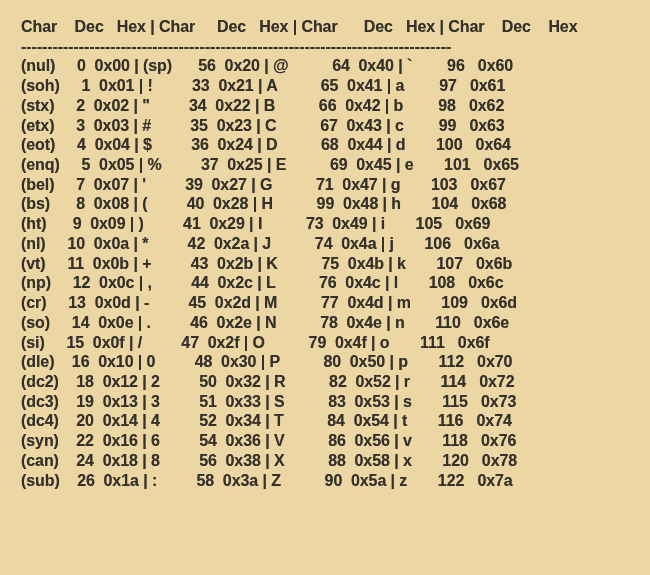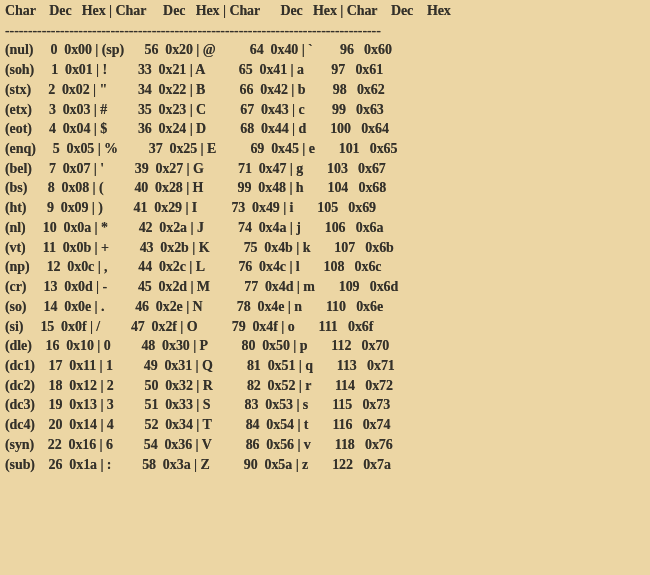--- a/index.html
+++ b/index.html
@@ -17,24 +17,24 @@
     position: absolute;
     left: 0;
     top: 0;
     width: 650px;
     height: 575px;
     background: #ecd6a4;
     box-sizing: border-box;
     padding: 1px 0 0 5px;
   }
   pre.table-text {
-    margin: 0;
+    margin: 16px;
     padding: 0;
-    font-family: Liberation Serif, serif;
-    font-size: 14px;
+    font-family: Liberation Sans, sans-serif;
+    font-size: 16px;
     line-height: 19.72px;
     letter-spacing: -0.08px;
     color: #34312a;
     white-space: pre;
     font-weight: 600;
     text-shadow: 0 0 0.4px rgba(52,49,42,0.55);
     -webkit-font-smoothing: none;
   }
   .hdr { display: block; }
   .rule { display: block; }
@@ -55,19 +55,19 @@
 </span><span class="row">(bel)     7  0x07 | '         39  0x27 | G          71  0x47 | g       103   0x67
 </span><span class="row">(bs)      8  0x08 | (         40  0x28 | H          99  0x48 | h       104   0x68
 </span><span class="row">(ht)      9  0x09 | )         41  0x29 | I          73  0x49 | i       105   0x69
 </span><span class="row">(nl)     10  0x0a | *         42  0x2a | J          74  0x4a | j       106   0x6a
 </span><span class="row">(vt)     11  0x0b | +         43  0x2b | K          75  0x4b | k       107   0x6b
 </span><span class="row">(np)     12  0x0c | ,         44  0x2c | L          76  0x4c | l       108   0x6c
 </span><span class="row">(cr)     13  0x0d | -         45  0x2d | M          77  0x4d | m       109   0x6d
 </span><span class="row">(so)     14  0x0e | .         46  0x2e | N          78  0x4e | n       110   0x6e
 </span><span class="row">(si)     15  0x0f | /         47  0x2f | O          79  0x4f | o       111   0x6f
 </span><span class="row">(dle)    16  0x10 | 0         48  0x30 | P          80  0x50 | p       112   0x70
-</span><span class="row">(dc1)    17  0x11 | 1         49  0x31 | Q          81  0x51 | q       113   0x71
 </span><span class="row">(dc2)    18  0x12 | 2         50  0x32 | R          82  0x52 | r       114   0x72
 </span><span class="row">(dc3)    19  0x13 | 3         51  0x33 | S          83  0x53 | s       115   0x73
 </span><span class="row">(dc4)    20  0x14 | 4         52  0x34 | T          84  0x54 | t       116   0x74
 </span><span class="row">(syn)    22  0x16 | 6         54  0x36 | V          86  0x56 | v       118   0x76
+</span><span class="row">(can)    24  0x18 | 8         56  0x38 | X          88  0x58 | x       120   0x78
 </span><span class="row">(sub)    26  0x1a | :         58  0x3a | Z          90  0x5a | z       122   0x7a</span></span></pre>
 </div>
 
 </body></html>

